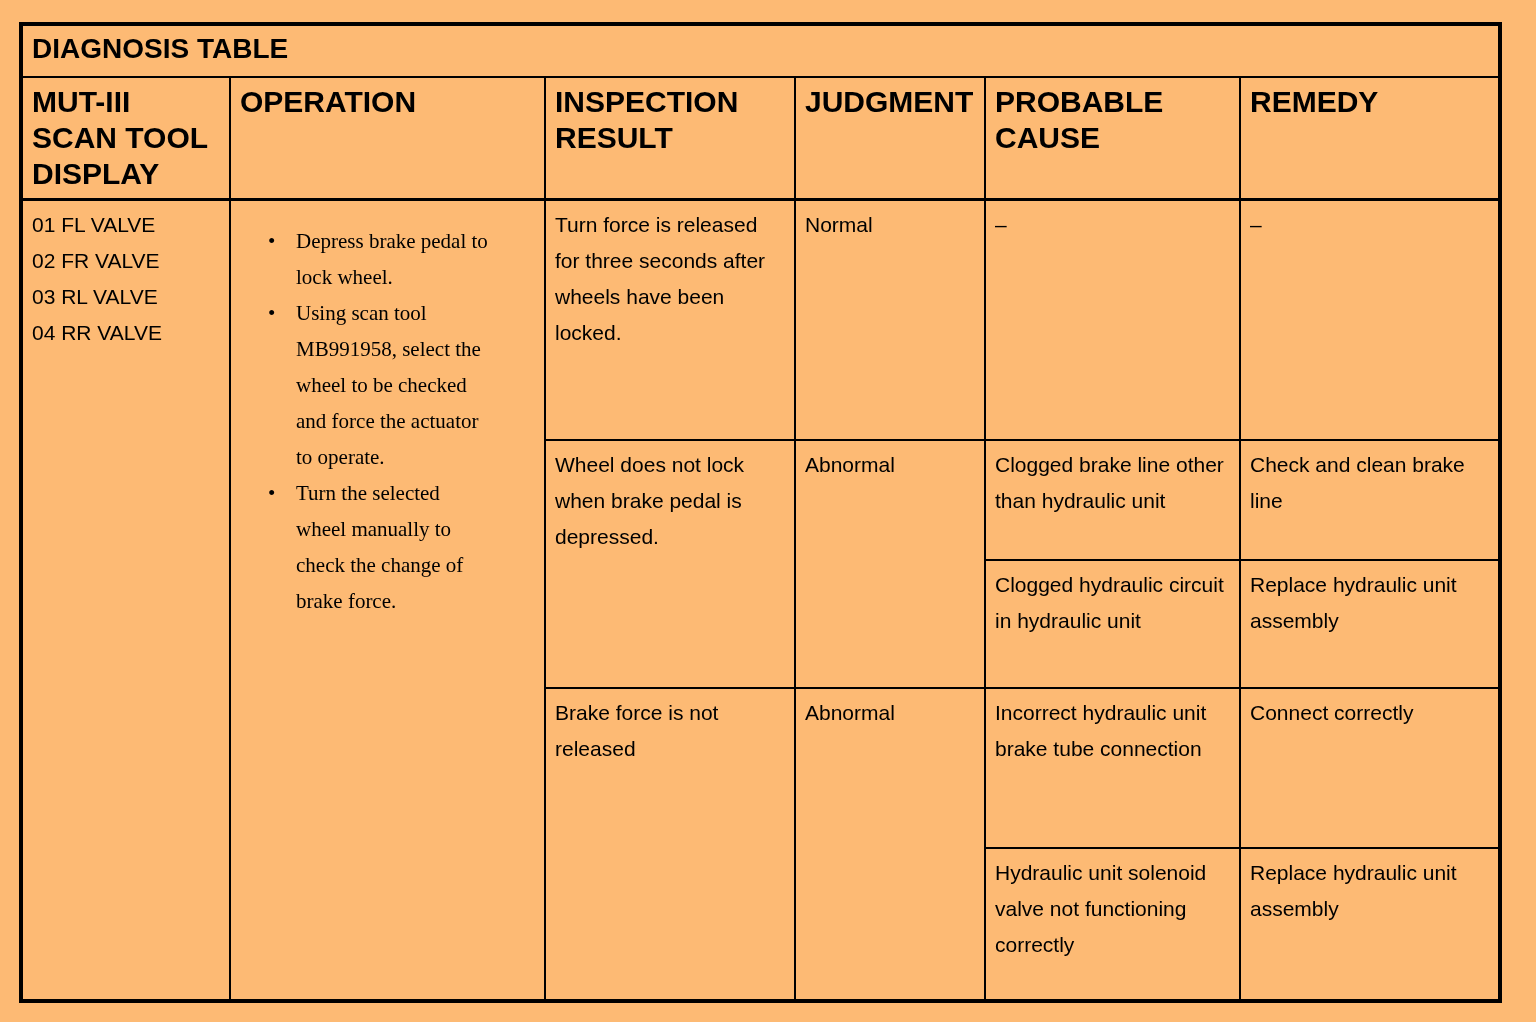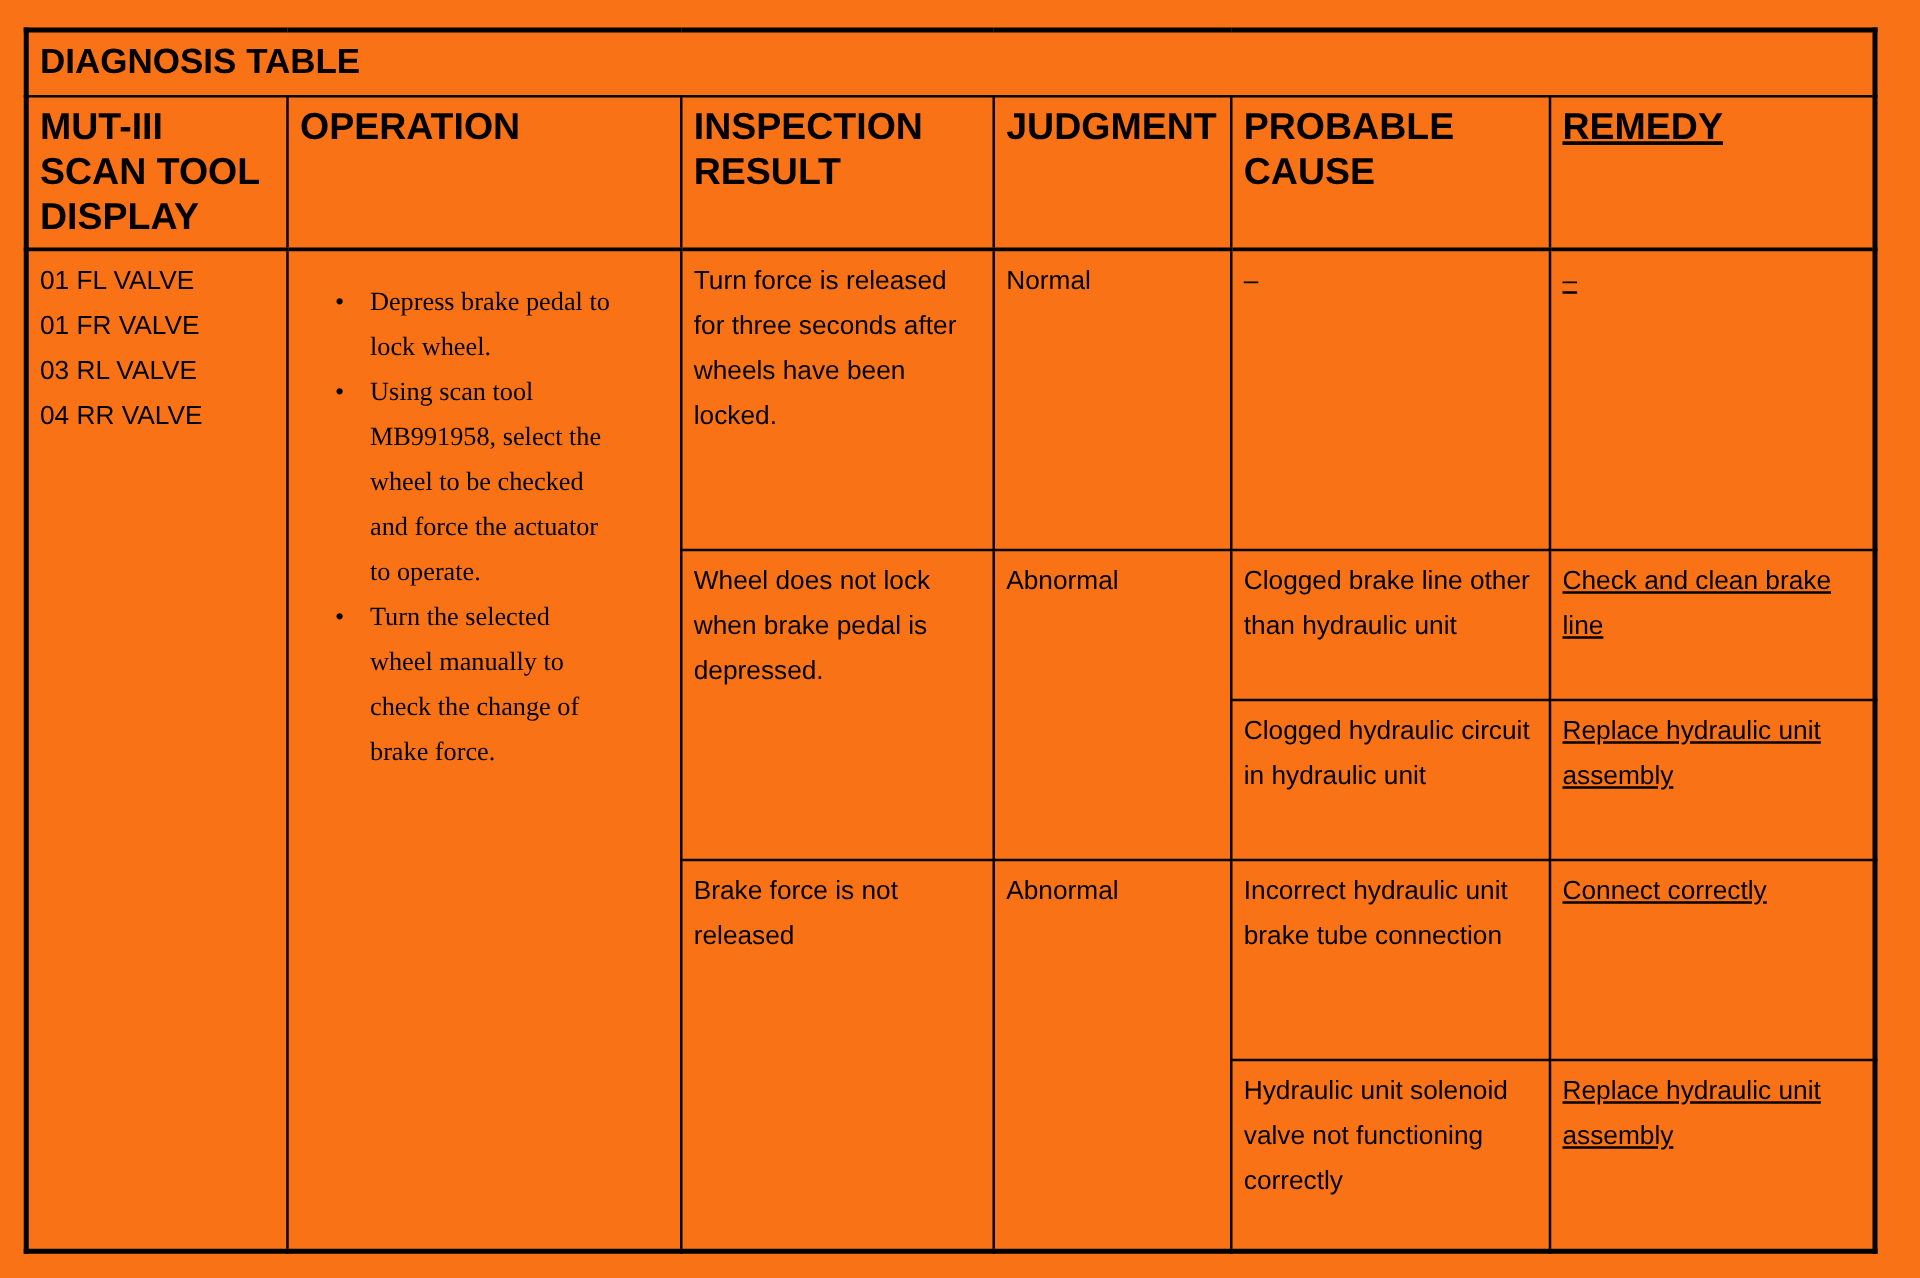--- a/index.html
+++ b/index.html
@@ -4,21 +4,21 @@
 <style>
   html, body {
     margin: 0;
     padding: 0;
     background: #ffffff;
   }
   .page {
     position: relative;
     width: 1536px;
     height: 1022px;
-    background: #f97316;
+    background: #fdba74;
     color: #000000;
     font-family: "Liberation Sans", "DejaVu Sans", sans-serif;
   }
   table.diag {
     position: absolute;
     left: 19px;
     top: 22px;
     width: 1479px;
     height: 981px;
     border-collapse: collapse;
@@ -41,21 +41,21 @@
     padding-bottom: 5px;
   }
   tr.header-row td {
     font-weight: bold;
     font-size: 30px;
     border-bottom-width: 3px;
   }
   td.result-cell  { padding-right: 35px; margin-top: 20px; }
   td.judgment-cell{ padding-right: 10px; }
   td.cause-cell   { padding-right: 40px; }
-  td.remedy-cell  { padding-right: 30px; text-decoration: underline; }
+  td.remedy-cell  { padding-right: 30px; }
   ul.bullets {
     margin: 16px;
     padding: 0 30px 0 40px;
     list-style: none;
     font-family: Liberation Serif, serif;
   }
   ul.bullets li {
     position: relative;
     padding-left: 0;
     margin: 0;
@@ -91,21 +91,21 @@
       <td>OPERATION</td>
       <td class="result-cell">INSPECTION RESULT</td>
       <td class="judgment-cell">JUDGMENT</td>
       <td class="cause-cell">PROBABLE CAUSE</td>
       <td class="remedy-cell">REMEDY</td>
     </tr>
 
     <tr style="height:240px">
       <td rowspan="5">
         <div>01 FL VALVE</div>
-        <div>01 FR VALVE</div>
+        <div>02 FR VALVE</div>
         <div>03 RL VALVE</div>
         <div>04 RR VALVE</div>
       </td>
       <td rowspan="5">
         <ul class="bullets">
           <li>Depress brake pedal to lock wheel.</li>
           <li>Using scan tool MB991958, select the wheel to be checked and force the actuator to operate.</li>
           <li>Turn the selected wheel manually to check the change of brake force.</li>
         </ul>
       </td>

